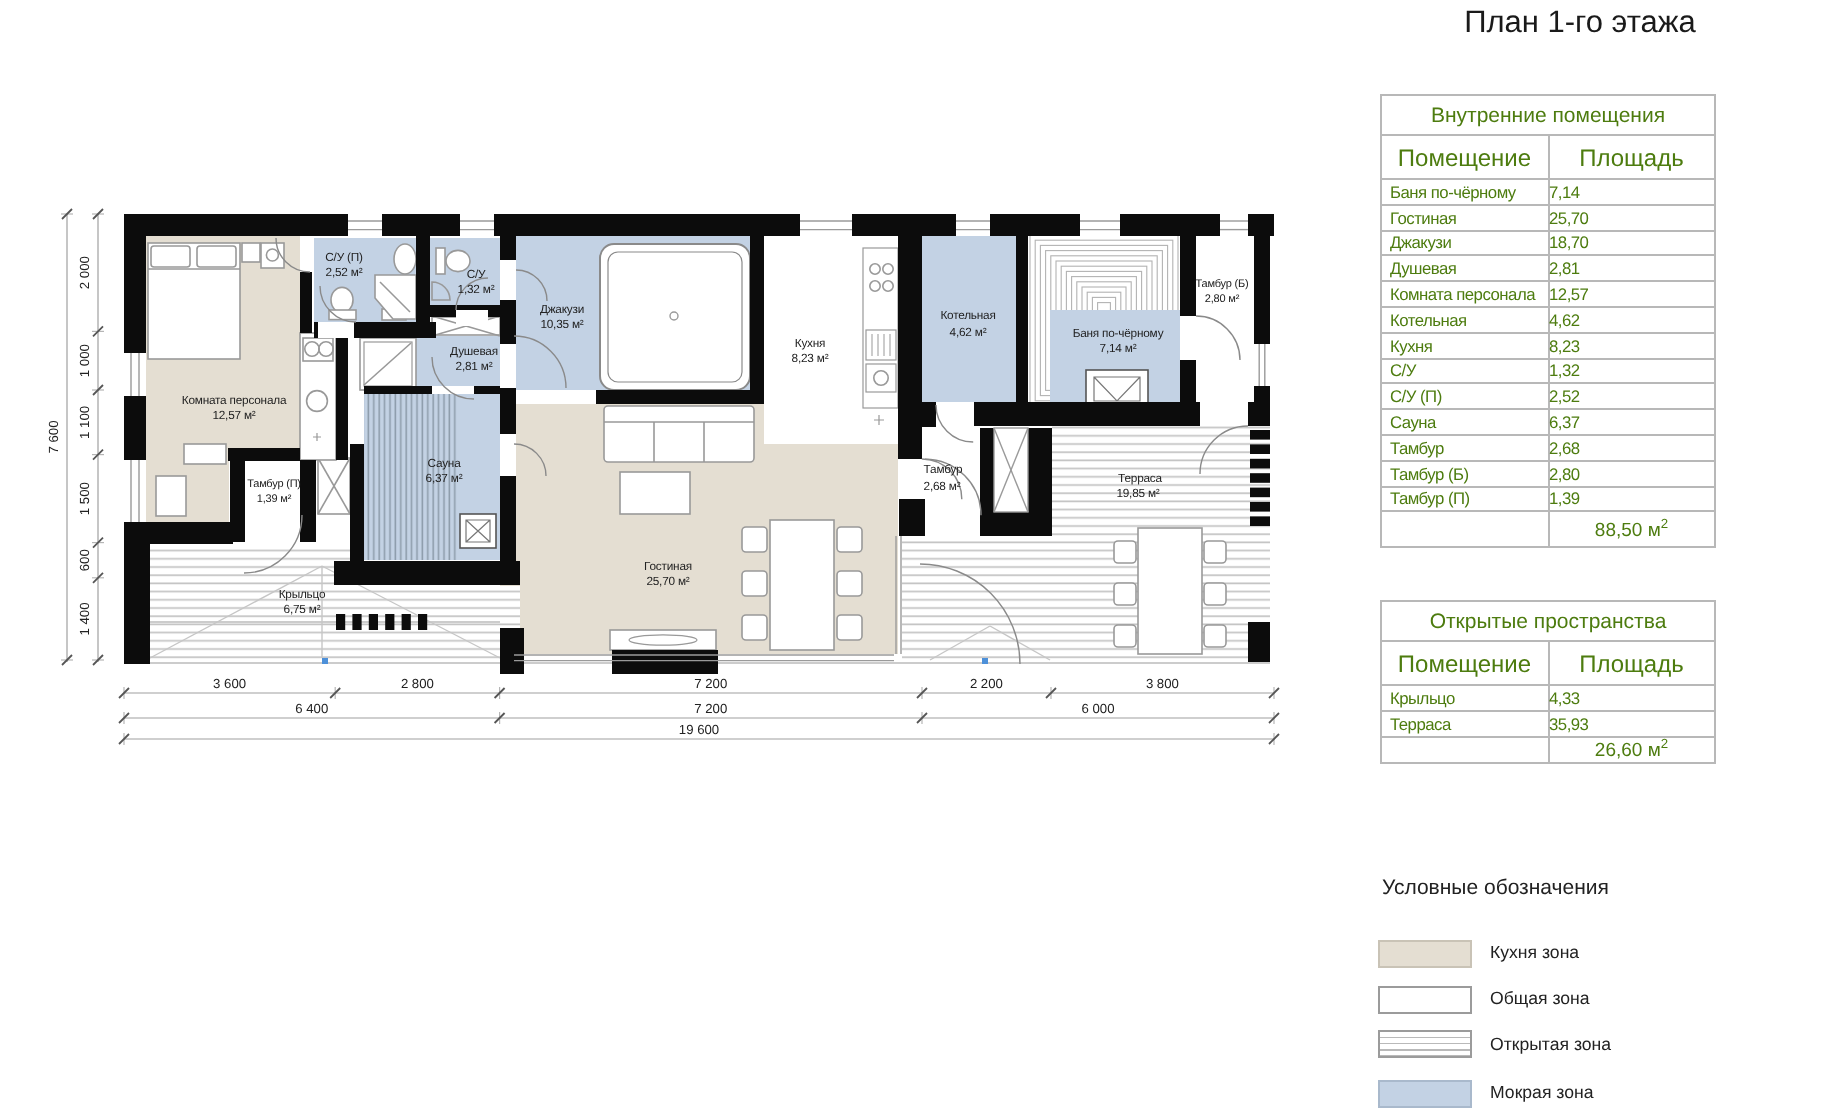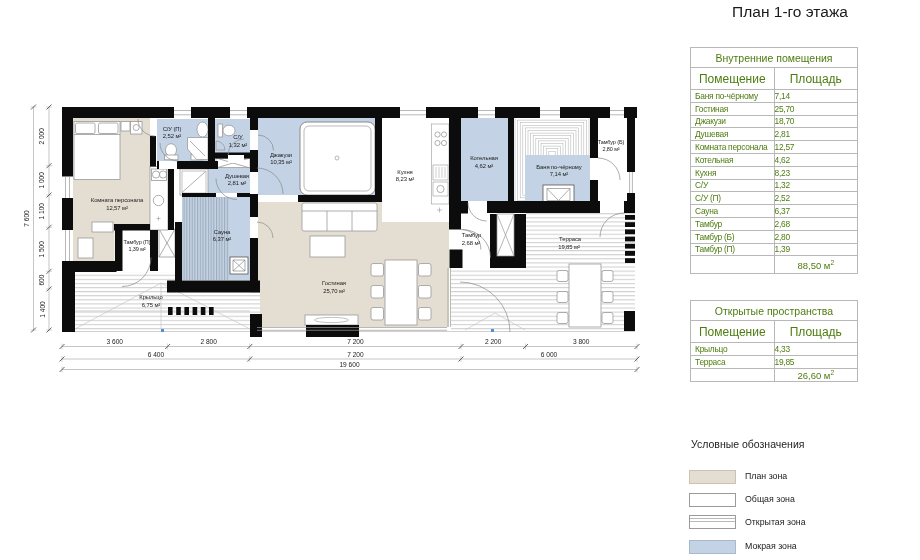--- a/index.html
+++ b/index.html
@@ -474,32 +474,32 @@
     <tr class="chdr">
           <td style="width:79px;">Помещение</td>
           <td style="width:73px;">Площадь</td>
         </tr>
     <tr class="d">
           <td class="n">Крыльцо</td>
           <td class="v">4,33</td>
         </tr>
     <tr class="d">
           <td class="n">Терраса</td>
-          <td class="v">19,85</td>
+          <td class="v">35,93</td>
         </tr>
     <tr class="tot">
           <td></td>
           <td>26,60 м<sup>2</sup></td>
         </tr>
   </tbody>
     </table>
 
 
   <div class="abs" id="leg-title">Условные обозначения</div>
   <div class="legbox" style="top:470px;background:#e4ded2;border-color:#c9c3b6;"></div>
-  <div class="leglab" style="top:471px;">План зона</div>
+  <div class="leglab" style="top:471px;">Кухня зона</div>
   <div class="legbox" style="top:493px;background:#fff;"></div>
   <div class="leglab" style="top:494px;">Общая зона</div>
   <div class="legbox" style="top:515px;background:repeating-linear-gradient(to bottom,#fff 0px,#fff 2.4px,#b9b9b9 2.4px,#b9b9b9 3.1px);"></div>
   <div class="leglab" style="top:517px;">Открытая зона</div>
   <div class="legbox" style="top:540px;background:#c3d2e4;border-color:#a9b9cc;"></div>
   <div class="leglab" style="top:541px;">Мокрая зона</div>
 </div>
 
 </body></html>

